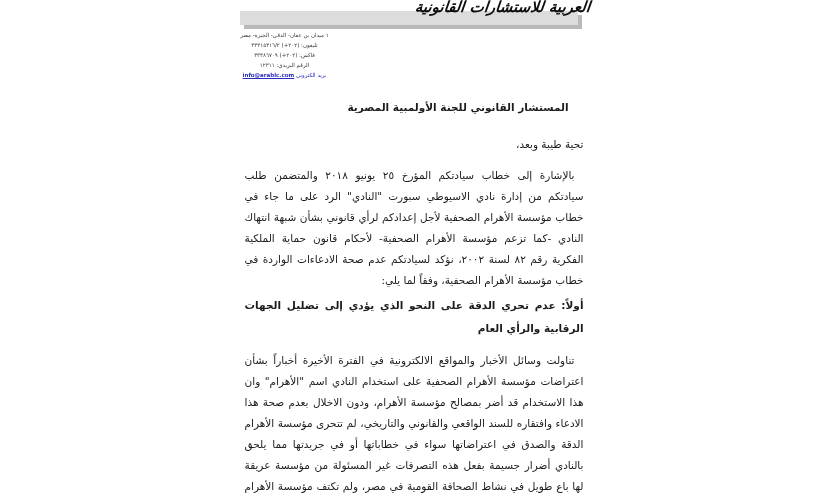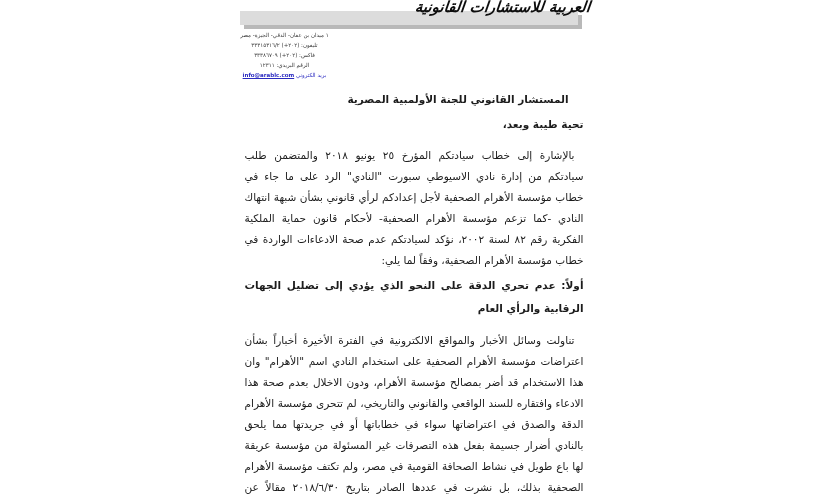--- a/index.html
+++ b/index.html
@@ -50,22 +50,22 @@
   .contact .email-link { color: #2a2ac0; text-decoration: underline; font-weight: bold; }
 
   
   .doc-body {
     direction: rtl;
     padding: 0 15px 0 18px;
     font-size: 10.5px;
     line-height: 21px;
   }
   .recipient-line1 { font-weight: bold; text-align: right; }
-  .recipient-line2 { font-weight: bold; text-align: right; padding-right: 15px; margin-top: 1px; }
-  .greeting { font-weight: bold; text-align: right; margin-top: 4px; }
+  .recipient-line2 { font-weight: bold; text-align: right; padding-right: 15px; margin-top: 9px; }
+  .greeting { font-weight: normal; text-align: right; margin-top: 16px; }
 
   .para {
     text-align: justify;
     text-align-last: right;
     text-indent: 9px;
     margin-top: 10px;
   }
   .heading1 {
     font-weight: bold;
     text-align: justify;

